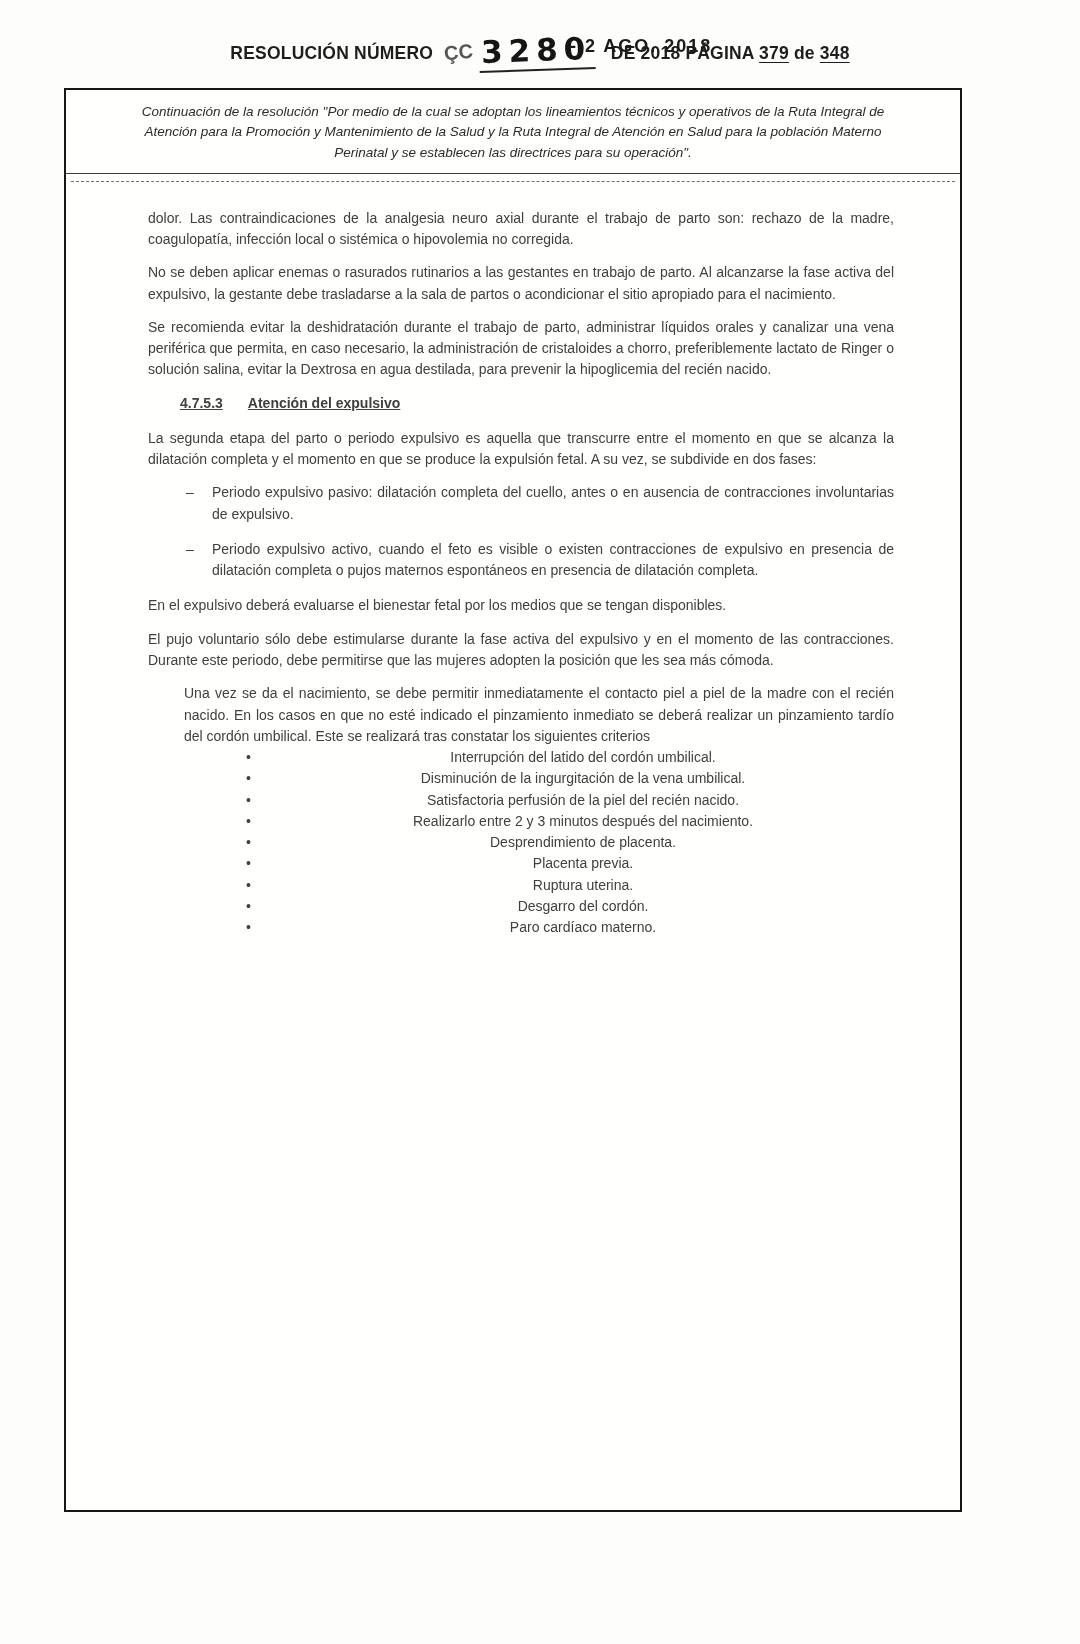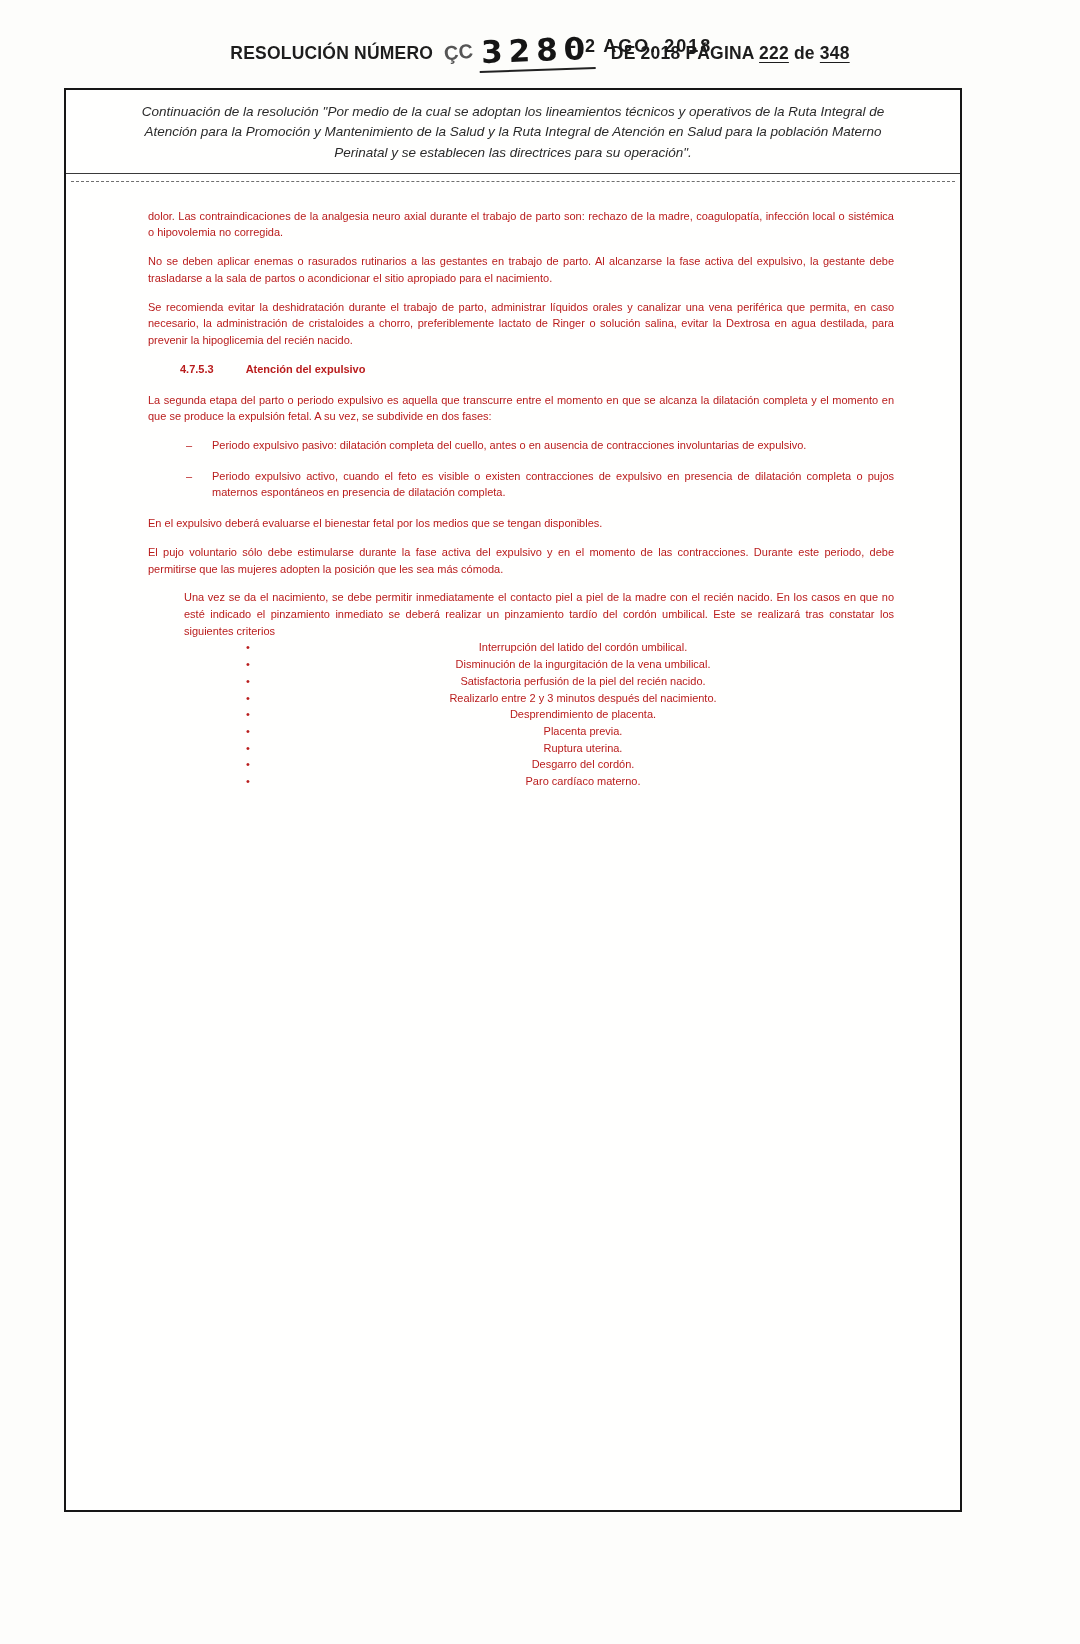--- a/index.html
+++ b/index.html
@@ -54,29 +54,29 @@
     padding:12px 58px 10px; border-bottom:1px solid #3a3a3a;
   }
   .dashed-sep {
     border-bottom:1px dashed #6f6f6f;
     margin:6px 5px 0 5px; height:2px;
   }
 
   
   .doc-body {
     padding:26px 66px 0 82px;
-    font-size:11px; line-height:1.52;
-    text-align:justify; color:#b91c1c;
+    font-size:14px; line-height:1.52;
+    text-align:justify; color:#404040;
   }
   .para { margin-bottom:12px; }
   .tight { margin-bottom:0;margin-left:36px; }
 
   .section-heading {
-    display:flex; gap:32px; font-weight:bold;
-    margin:4px 0 14px 32px; text-align:left;
+    display:flex; gap:25px; font-weight:bold;
+    margin:4px 0 14px 32px; text-align:left;text-decoration:underline;
   }
 
   .dash-item { display:flex; margin:0 0 14px 38px; }
   .dash-item .marker { width:26px; flex:none; }
   .dash-item .item-text { flex:1; text-align:justify; }
 
   .bullet-item { display:flex; margin:0 0 0 98px; }
   .bullet-item .marker { width:26px; flex:none; text-align:left; }
   .bullet-item .item-text { flex:1; text-align:center; }
 </style>
@@ -84,21 +84,21 @@
 <body>
 
 <div class="page">
 
   <header class="page-header">
     <div class="header-line">
       <span>RESOLUCIÓN NÚMERO</span>
       <span class="stamp-prefix">ÇC</span>
       <span class="stamp-number">3280</span>
       <span>DE 2018 PÁGINA</span>
-      <span class="pagenum">222</span>
+      <span class="pagenum">379</span>
       <span>de</span>
       <span class="pagenum">348</span>
     </div>
     <span class="stamp-date">- 2 AGO. 2018</span>
   </header>
 
   <section class="content-box">
 
     <p class="continuation">Continuación de la resolución "Por medio de la cual se adoptan los lineamientos técnicos y operativos de la Ruta Integral de Atención para la Promoción y Mantenimiento de la Salud y la Ruta Integral de Atención en Salud para la población Materno Perinatal y se establecen las directrices para su operación".</p>
     <div class="dashed-sep"></div>

